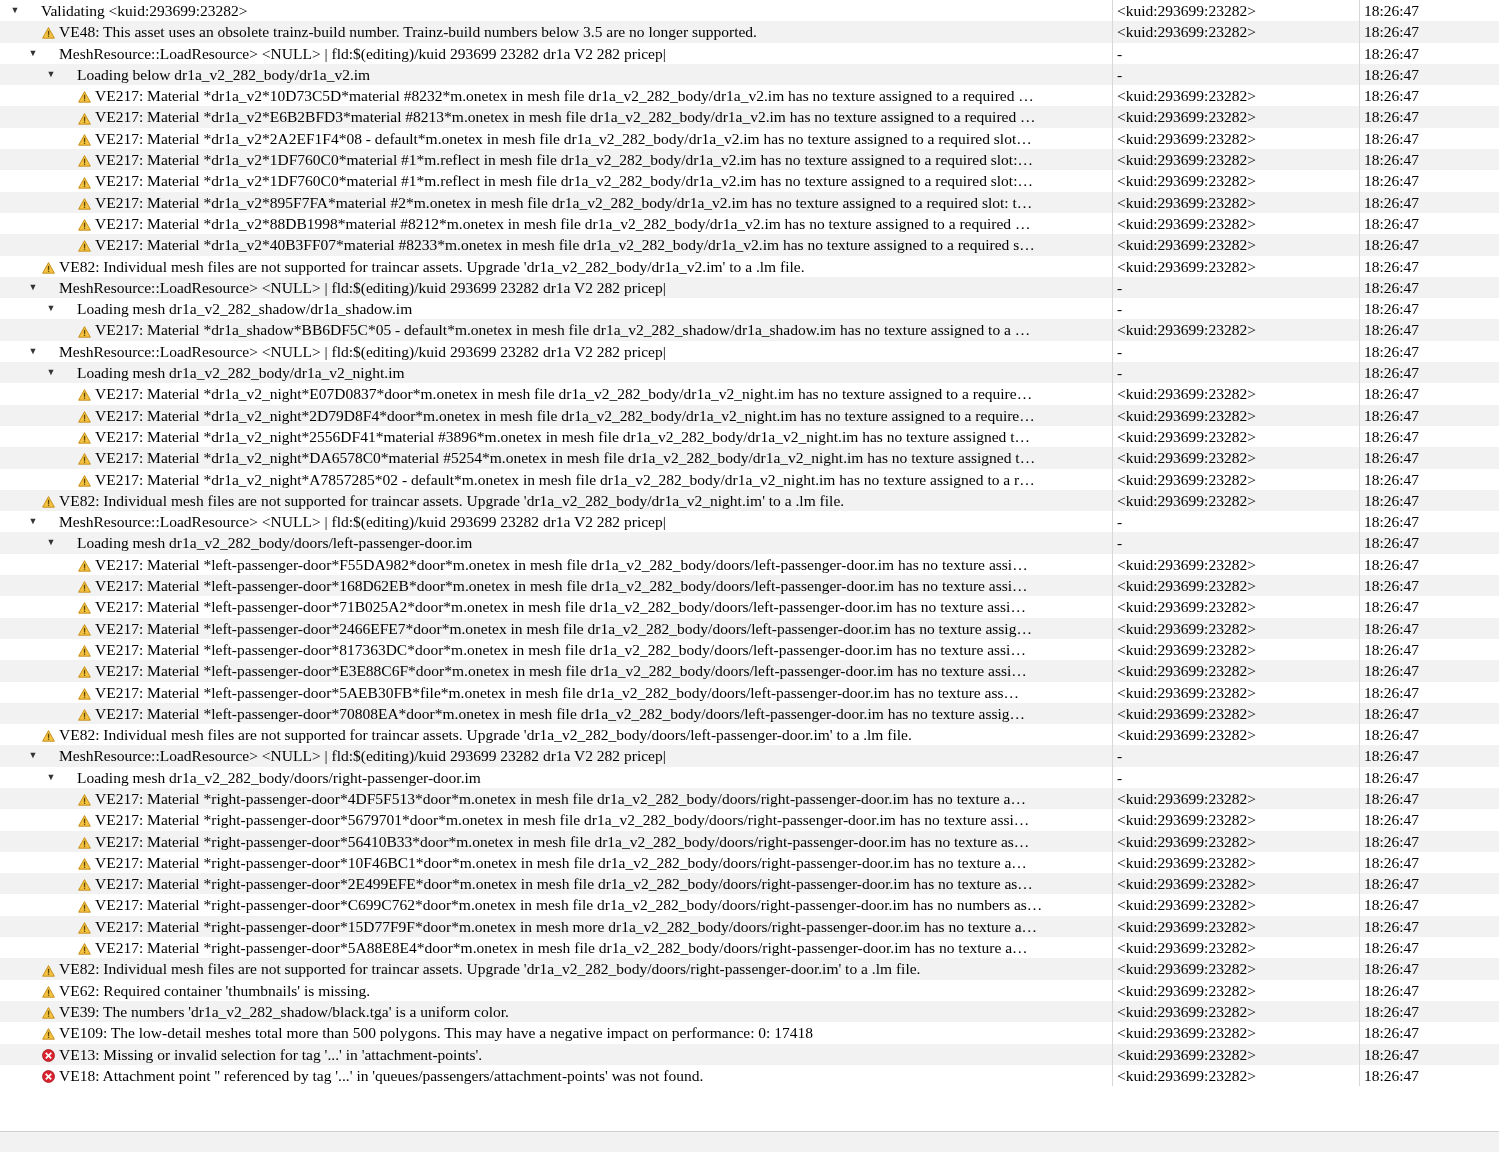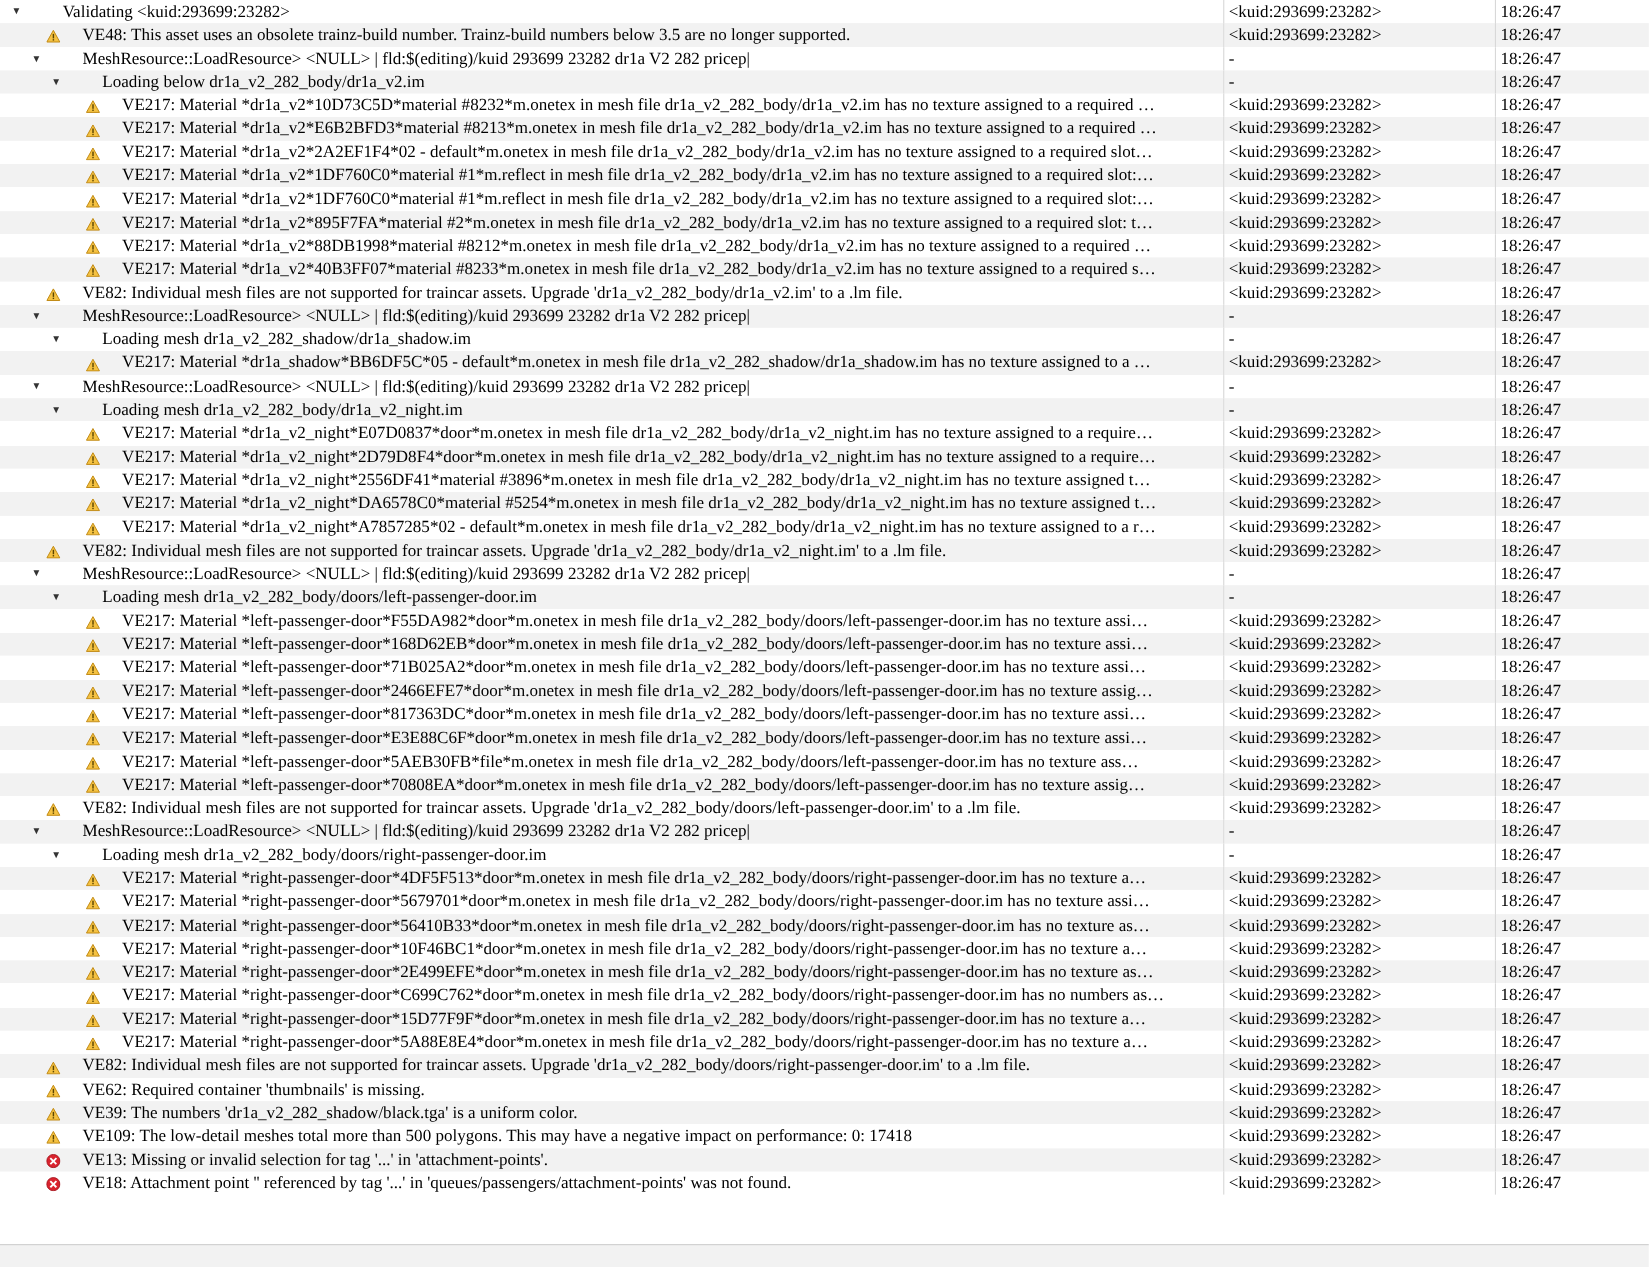--- a/index.html
+++ b/index.html
@@ -80,21 +80,20 @@
     text-align: center;
     line-height: 21.3px;
   }
   .icon svg { display: block; margin: 3px auto 0 auto; }
   .msg-text {
     flex: 0 1 auto;
     overflow: hidden;
     text-overflow: ellipsis;
     white-space: nowrap;
     padding-left: 2px;
-    margin-left: 16px;
   }
   .kuid-text, .time-text {
     display: block;
     line-height: 21.3px;
   }
   .footer-bar {
     position: absolute;
     left: 0;
     bottom: 0;
     width: 1499px;
@@ -228,21 +227,21 @@
             <div class="msg-inner">
               <span class="indent" style="width: 62px;"></span>
               <span class="twisty blank">&nbsp;</span>
               <span class="icon">
                 <svg width="13" height="12" viewBox="0 0 13 12">
                   <polygon points="6.5,0.6 12.4,11.2 0.6,11.2" fill="#f5c242" stroke="#c08a14" stroke-width="0.9"></polygon>
                   <rect x="5.9" y="3.8" width="1.3" height="4.1" fill="#5a4400"></rect>
                   <rect x="5.9" y="8.6" width="1.3" height="1.3" fill="#5a4400"></rect>
                 </svg>
               </span>
-              <span class="msg-text">VE217: Material *dr1a_v2*2A2EF1F4*02 - default*m.onetex in mesh file dr1a_v2_282_body/dr1a_v2.im has no texture assigned to a required slot…</span>
+              <span class="msg-text">VE217: Material *dr1a_v2*2A2EF1F4*08 - default*m.onetex in mesh file dr1a_v2_282_body/dr1a_v2.im has no texture assigned to a required slot…</span>
             </div>
           </td>
           <td class="col-kuid">
             <span class="kuid-text">&lt;kuid:293699:23282&gt;</span>
           </td>
           <td class="col-time">
             <span class="time-text">18:26:47</span>
           </td>
         </tr>
         <tr class="log-row alt">
@@ -994,21 +993,21 @@
             <div class="msg-inner">
               <span class="indent" style="width: 62px;"></span>
               <span class="twisty blank">&nbsp;</span>
               <span class="icon">
                 <svg width="13" height="12" viewBox="0 0 13 12">
                   <polygon points="6.5,0.6 12.4,11.2 0.6,11.2" fill="#f5c242" stroke="#c08a14" stroke-width="0.9"></polygon>
                   <rect x="5.9" y="3.8" width="1.3" height="4.1" fill="#5a4400"></rect>
                   <rect x="5.9" y="8.6" width="1.3" height="1.3" fill="#5a4400"></rect>
                 </svg>
               </span>
-              <span class="msg-text">VE217: Material *right-passenger-door*15D77F9F*door*m.onetex in mesh file dr1a_v2_282_body/doors/right-passenger-door.im has no texture a…</span>
+              <span class="msg-text">VE217: Material *right-passenger-door*15D77F9F*door*m.onetex in mesh more dr1a_v2_282_body/doors/right-passenger-door.im has no texture a…</span>
             </div>
           </td>
           <td class="col-kuid">
             <span class="kuid-text">&lt;kuid:293699:23282&gt;</span>
           </td>
           <td class="col-time">
             <span class="time-text">18:26:47</span>
           </td>
         </tr>
         <tr class="log-row plain">

